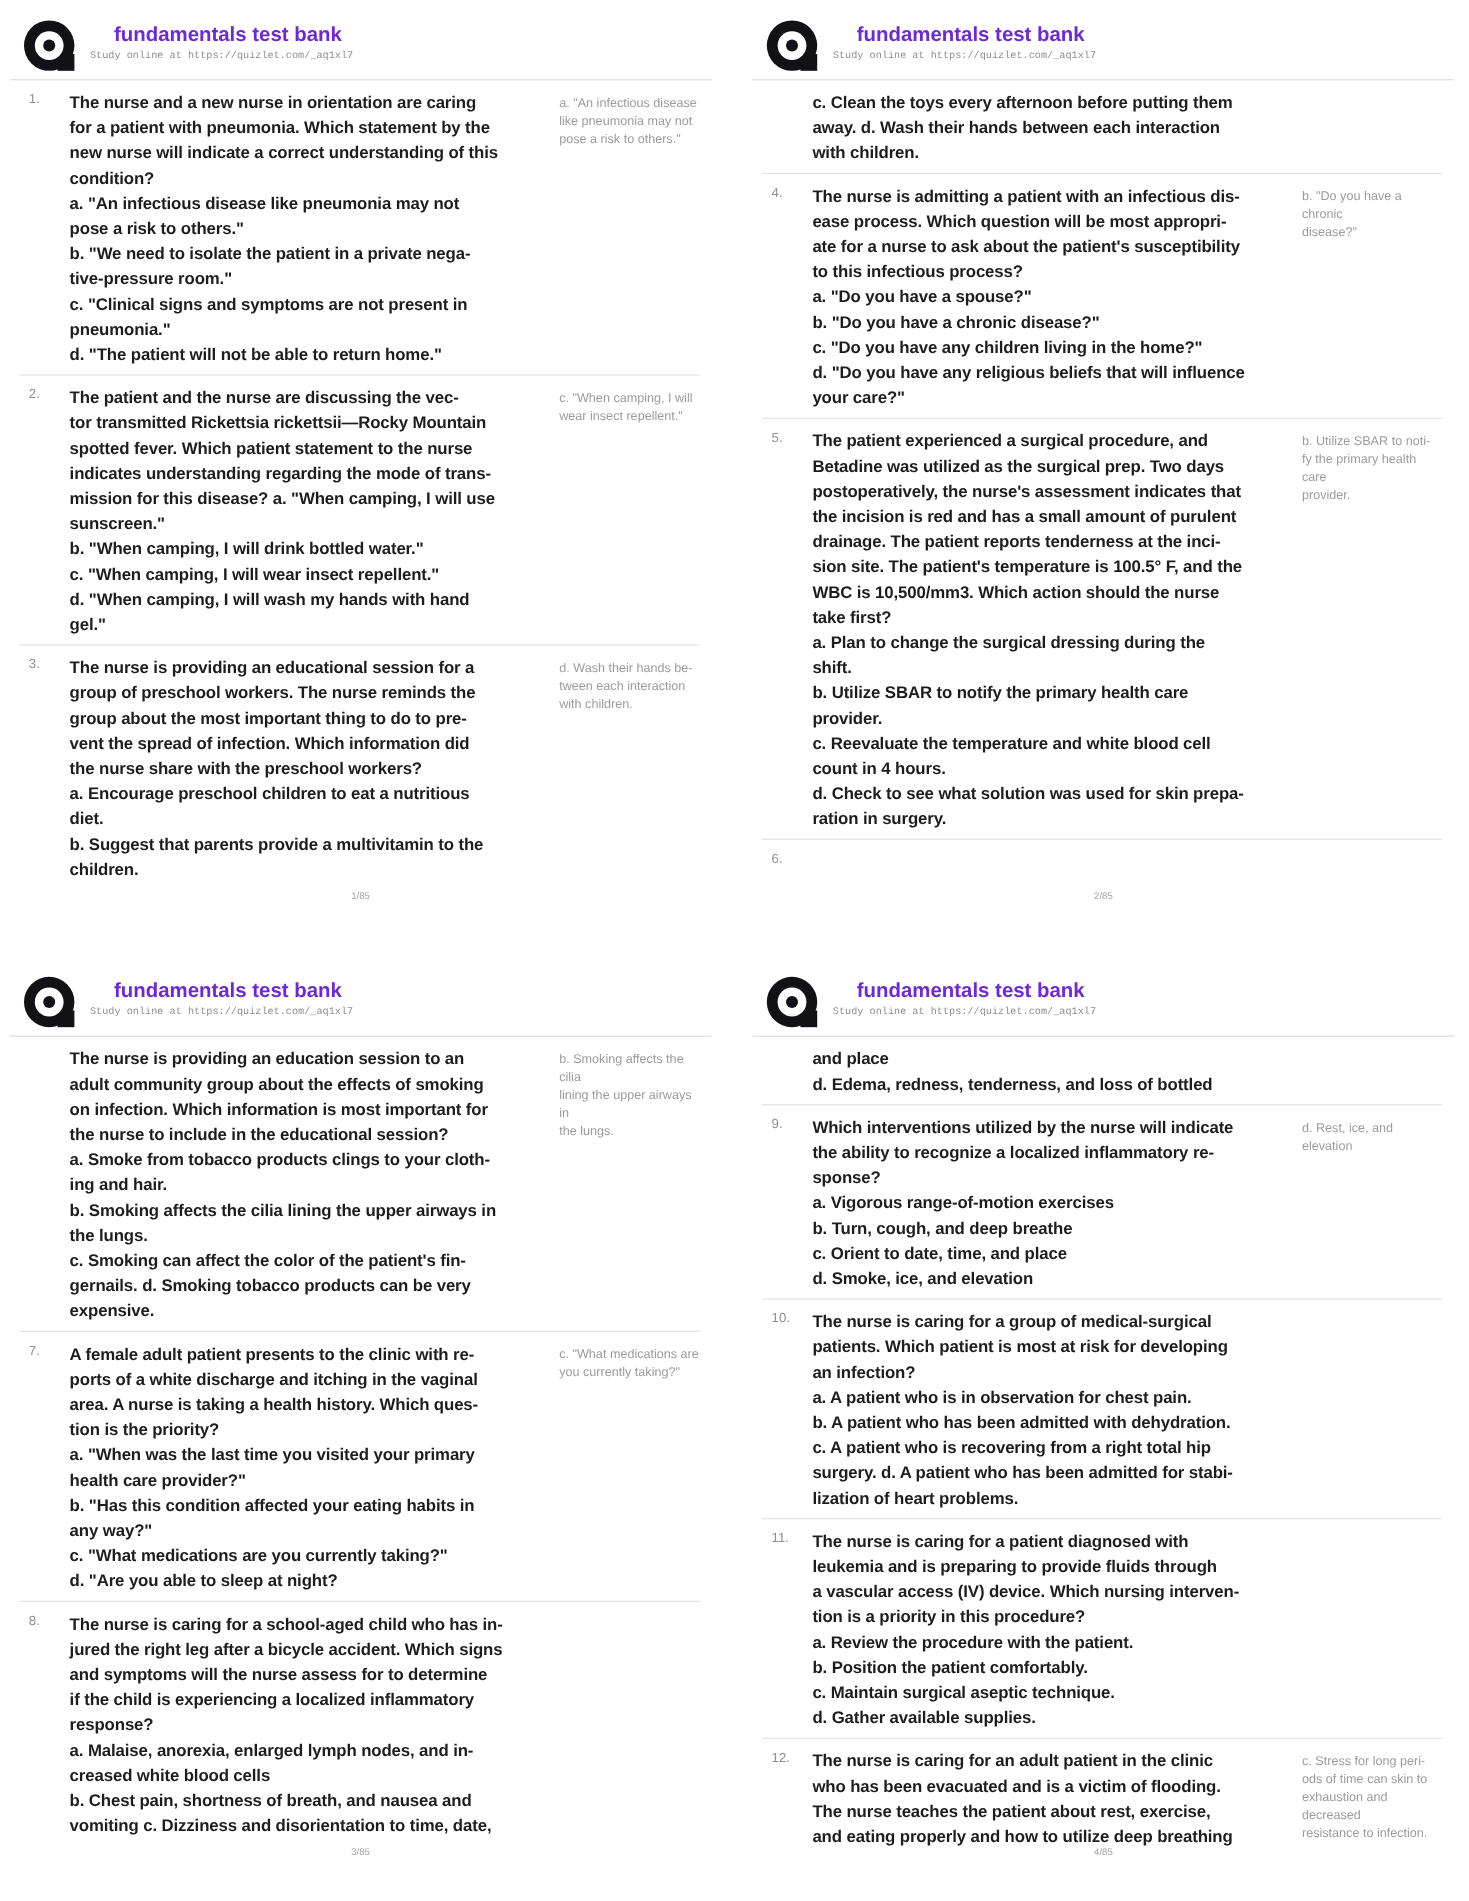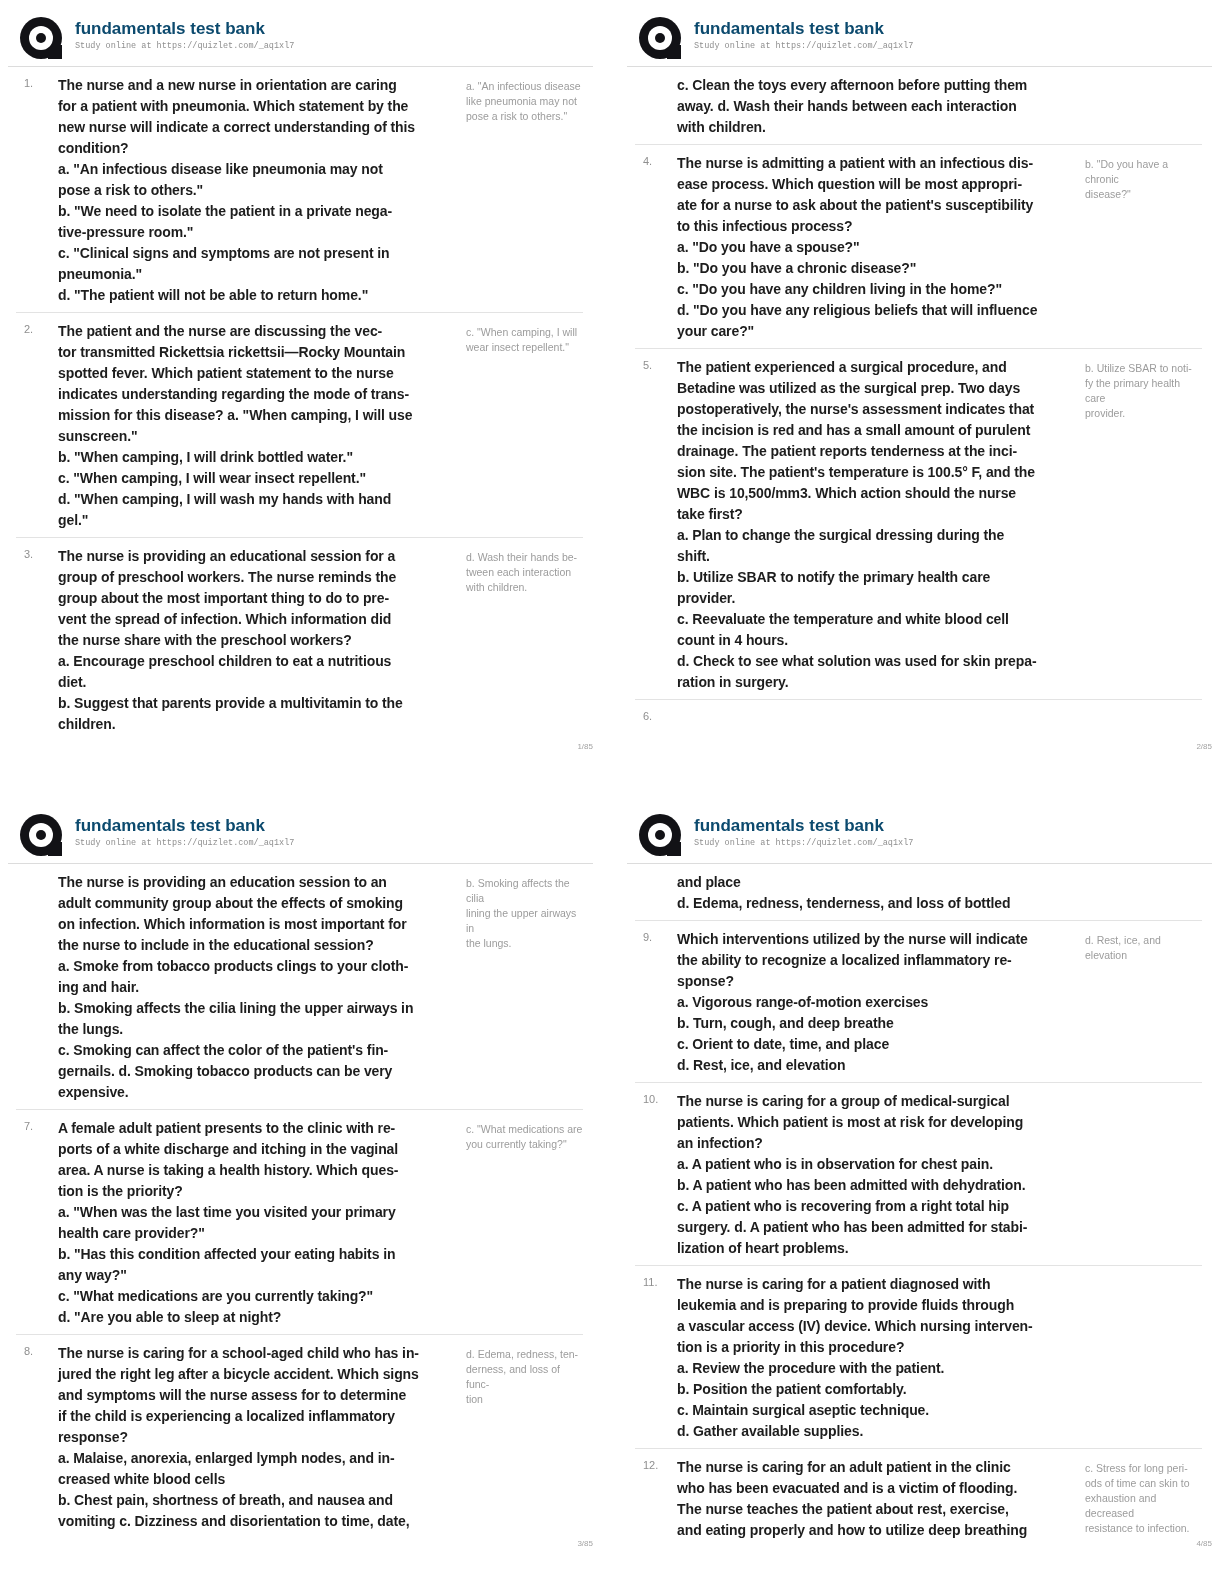--- a/index.html
+++ b/index.html
@@ -12,30 +12,30 @@
   #p3{left:8px;top:803px;}
   #p4{left:627px;top:803px;}
 
   .page-header{display:flex;align-items:flex-start;gap:13px;padding:10px 10px 7px 12px;border-bottom:1px solid #dcdcdc;}
   .logo{width:42px;height:42px;position:relative;flex:none;margin-top:1px;}
   .logo .disc{position:absolute;inset:0;background:#121216;border-radius:50%;}
   .logo .tail{position:absolute;width:14px;height:14px;background:#121216;right:0;bottom:0;}
   .logo .ring{position:absolute;inset:9px;background:#ffffff;border-radius:50%;}
   .logo .hole{position:absolute;inset:16px;background:#121216;border-radius:50%;}
   .hdr-text{padding-top:3px;}
-  .title{font-size:17px;font-weight:700;color:#0c4a6e;line-height:19px;}
+  .title{font-size:17px;font-weight:700;color:#6d28d9;line-height:19px;margin-left:20px;}
   .subtitle{font-size:8.5px;color:#8f8f8f;margin-top:3px;font-family:Liberation Mono, monospace;}
 
   .page-body{padding:0 10px 0 8px;}
   .block{display:flex;padding:8px 0 6px;min-height:24px;}
   .block + .block{border-top:1px solid #e3e3e3;}
   .qnum{flex:none;width:34px;padding-left:8px;padding-top:2px;font-size:11px;color:#8f8f8f;}
   .qtext{flex:none;width:398px;font-size:14px;font-weight:700;line-height:21px;color:#1d1d1d;white-space:pre-line;letter-spacing:-0.1px;}
   .answer{flex:1;padding:4px 0 0 10px;font-size:10.5px;line-height:15px;color:#9c9c9c;white-space:pre-line;}
-  .page-footer{position:absolute;left:0;right:0;bottom:12px;text-align:right;font-size:8px;color:#a3a3a3;}
+  .page-footer{position:absolute;left:0;right:0;bottom:12px;text-align:center;font-size:8px;color:#a3a3a3;}
 </style>
 </head>
 <body>
 
 <div id="sheet">
     <div class="page" id="p1">
     <div class="page-header">
       <div class="logo">
         <div class="disc"></div>
         <div class="tail"></div>
@@ -213,23 +213,20 @@
           <div class="qnum">8.</div>
           <div class="qtext">The nurse is caring for a school-aged child who has in-
 jured the right leg after a bicycle accident. Which signs
 and symptoms will the nurse assess for to determine
 if the child is experiencing a localized inflammatory
 response?
 a. Malaise, anorexia, enlarged lymph nodes, and in-
 creased white blood cells
 b. Chest pain, shortness of breath, and nausea and
 vomiting c. Dizziness and disorientation to time, date,</div>
-          <div class="answer">d. Edema, redness, ten-
-derness, and loss of func-
-tion</div>
         </div>
       </div>
     <div class="page-footer">3/85</div>
   </div>
     <div class="page" id="p4">
     <div class="page-header">
       <div class="logo">
         <div class="disc"></div>
         <div class="tail"></div>
         <div class="ring"></div>
@@ -248,21 +245,21 @@
           <div class="answer"></div>
         </div>
         <div class="block">
           <div class="qnum">9.</div>
           <div class="qtext">Which interventions utilized by the nurse will indicate
 the ability to recognize a localized inflammatory re-
 sponse?
 a. Vigorous range-of-motion exercises
 b. Turn, cough, and deep breathe
 c. Orient to date, time, and place
-d. Rest, ice, and elevation</div>
+d. Smoke, ice, and elevation</div>
           <div class="answer">d. Rest, ice, and elevation</div>
         </div>
         <div class="block">
           <div class="qnum">10.</div>
           <div class="qtext">The nurse is caring for a group of medical-surgical
 patients. Which patient is most at risk for developing
 an infection?
 a. A patient who is in observation for chest pain.
 b. A patient who has been admitted with dehydration.
 c. A patient who is recovering from a right total hip

